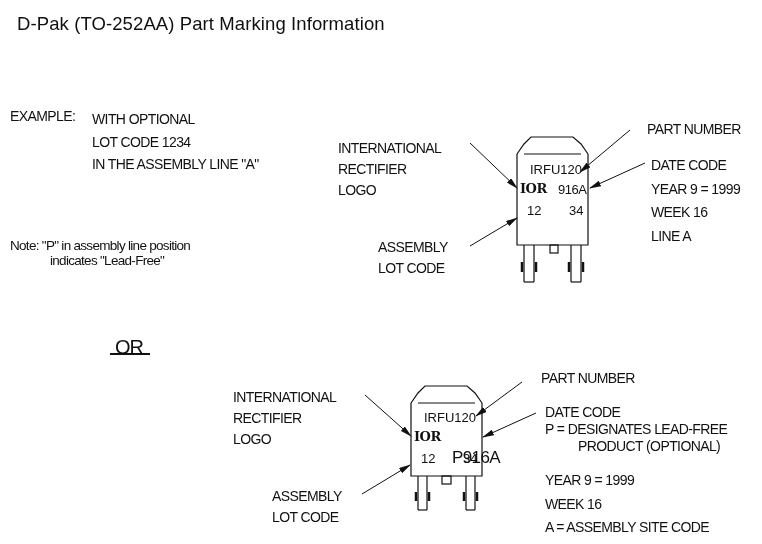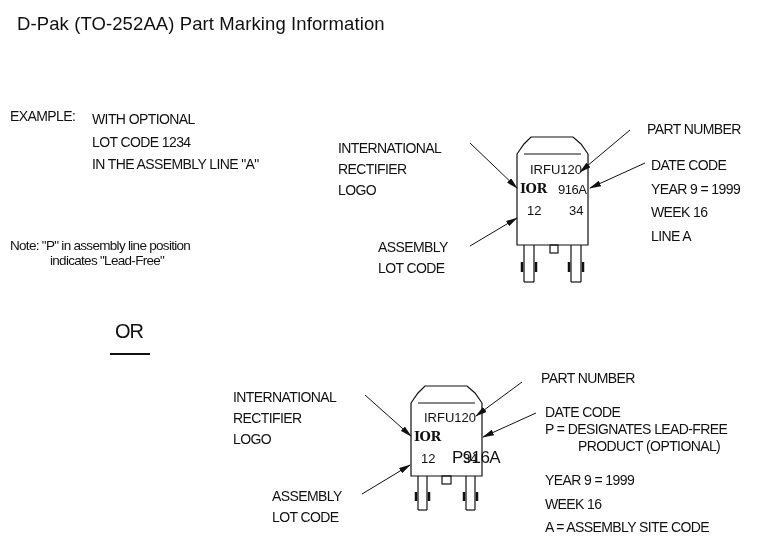--- a/index.html
+++ b/index.html
@@ -3,21 +3,21 @@
 <meta charset="utf-8">
 <style>
   html, body { margin: 0; padding: 0; background: #ffffff; }
   body { width: 762px; height: 544px; position: relative; overflow: hidden;
          font-family: "Liberation Sans", sans-serif; color: #111; }
   .abs { position: absolute; white-space: nowrap; }
   .title { left: 17px; top: 13px; font-size: 18.5px; letter-spacing: 0.1px; }
   .cond { font-size: 14px; letter-spacing: -0.6px; transform-origin: left top; }
   .line { line-height: 22.5px; }
   .note { font-size: 13.5px; letter-spacing: -0.7px; line-height: 15px; }
-  .or { left: 115px; top: 320px; font-size: 20px; letter-spacing: -1px; }
+  .or { left: 115px; top: 336px; font-size: 20px; letter-spacing: -1px; }
   .or-underline { left: 110px; top: 353px; width: 40px; height: 2px; background: #111; }
   svg { position: absolute; left: 0; top: 0; }
   .center { }
   .chip-text { font-size: 13px; }
 </style>
 </head>
 <body>
 
 <div class="abs title">D-Pak (TO-252AA) Part Marking Information</div>
 

